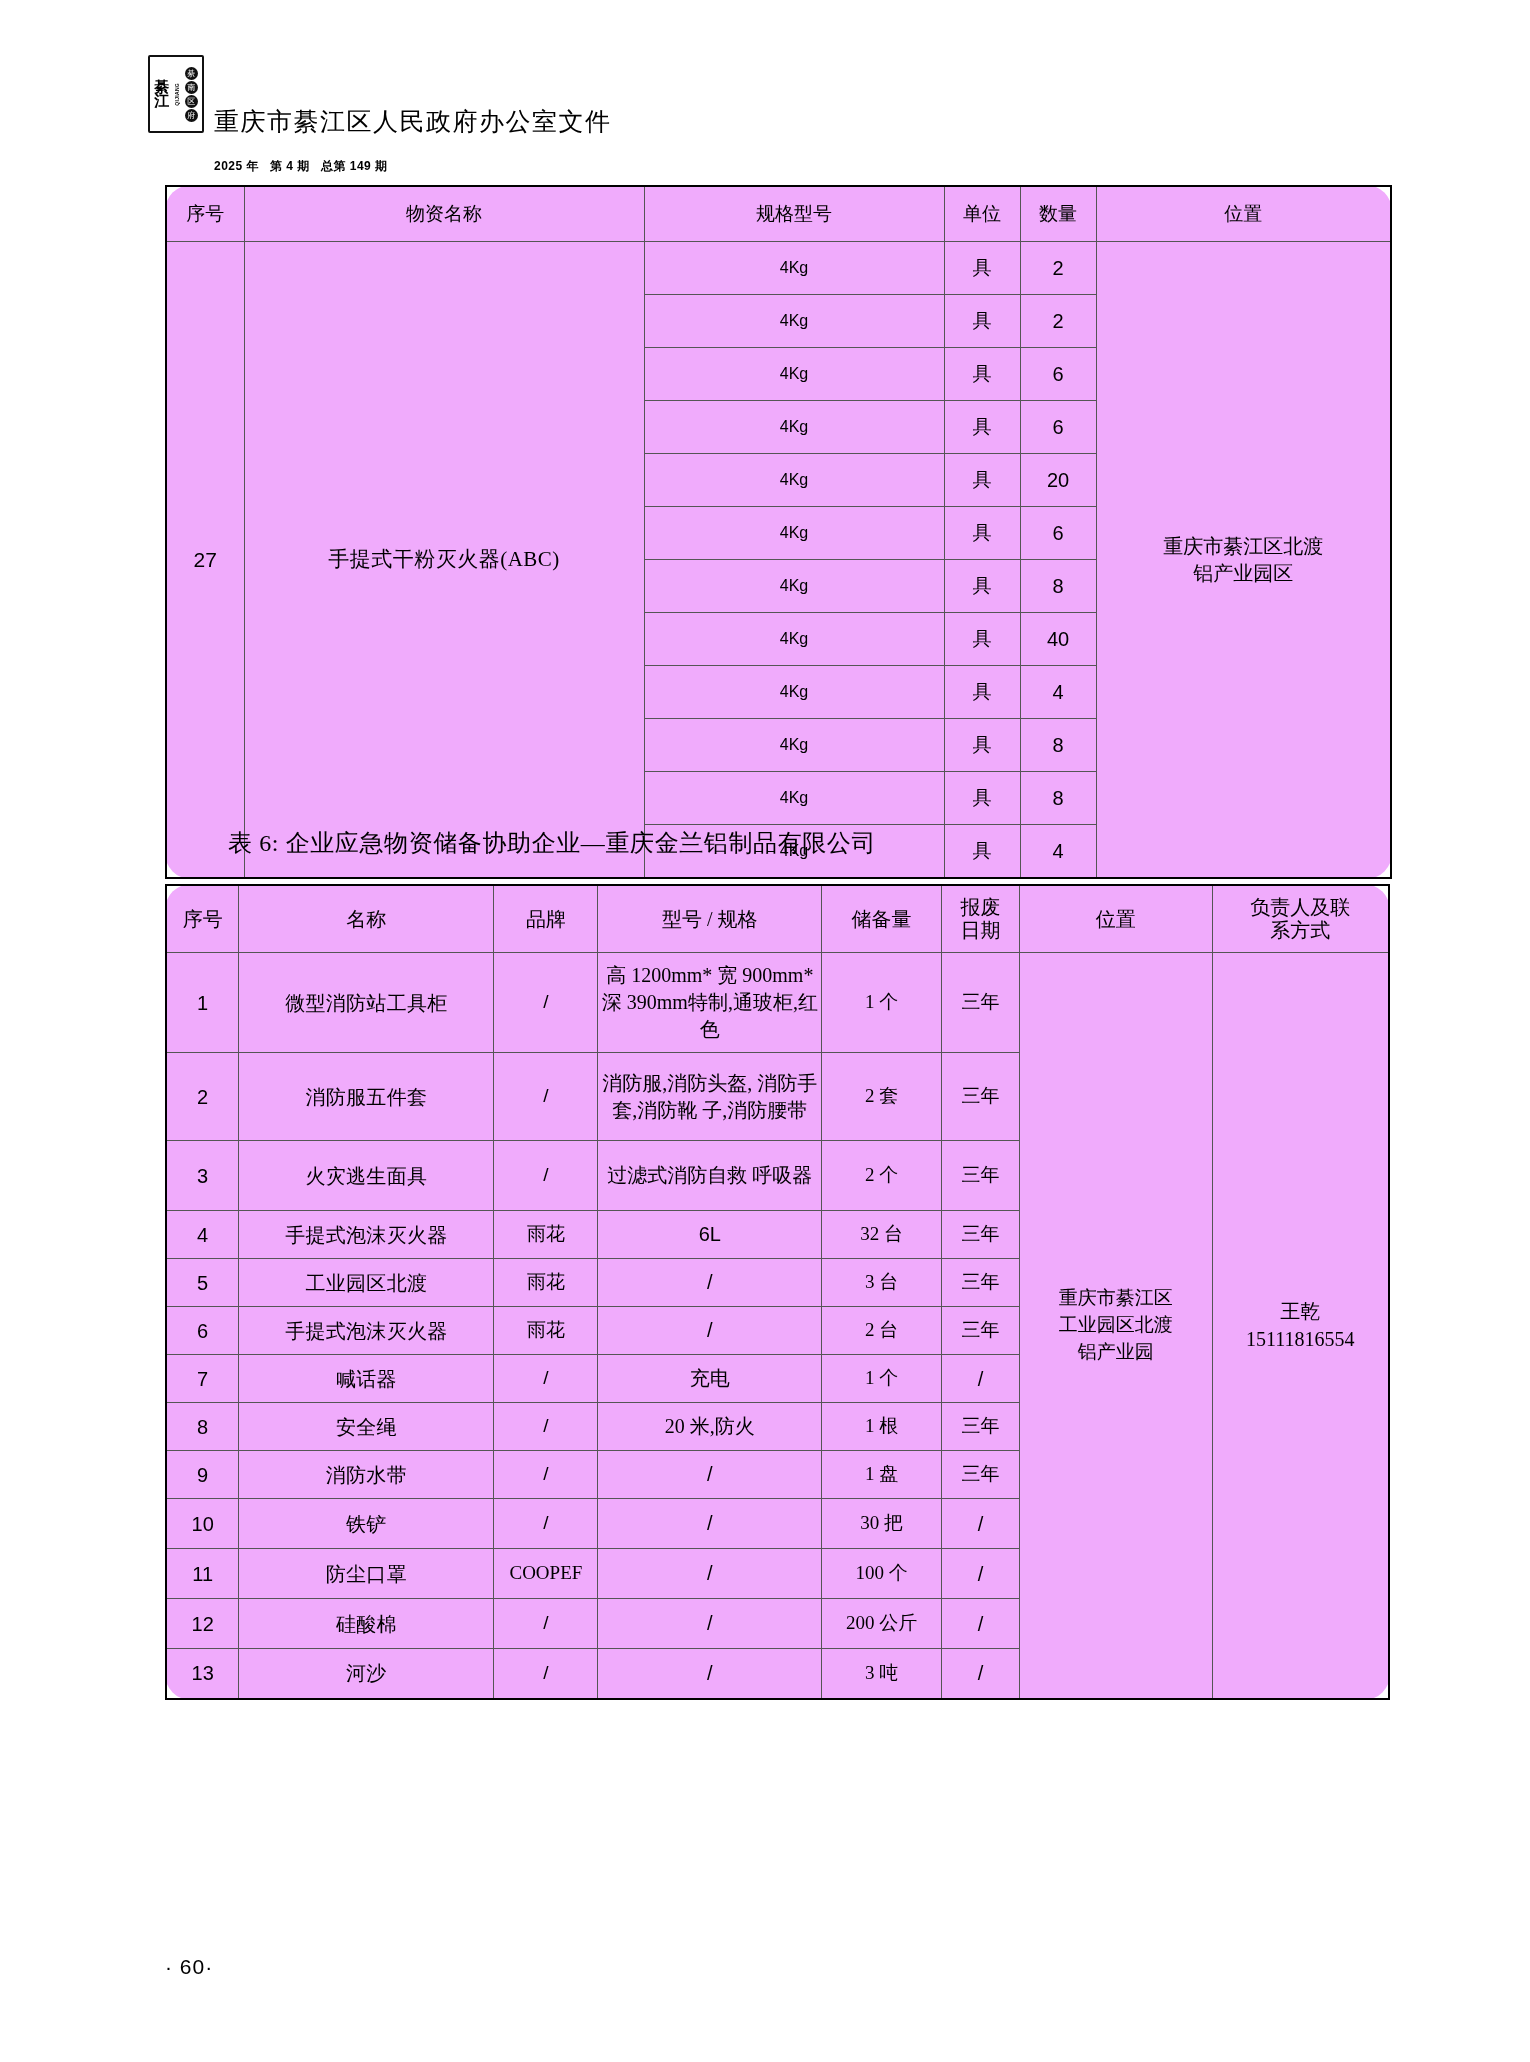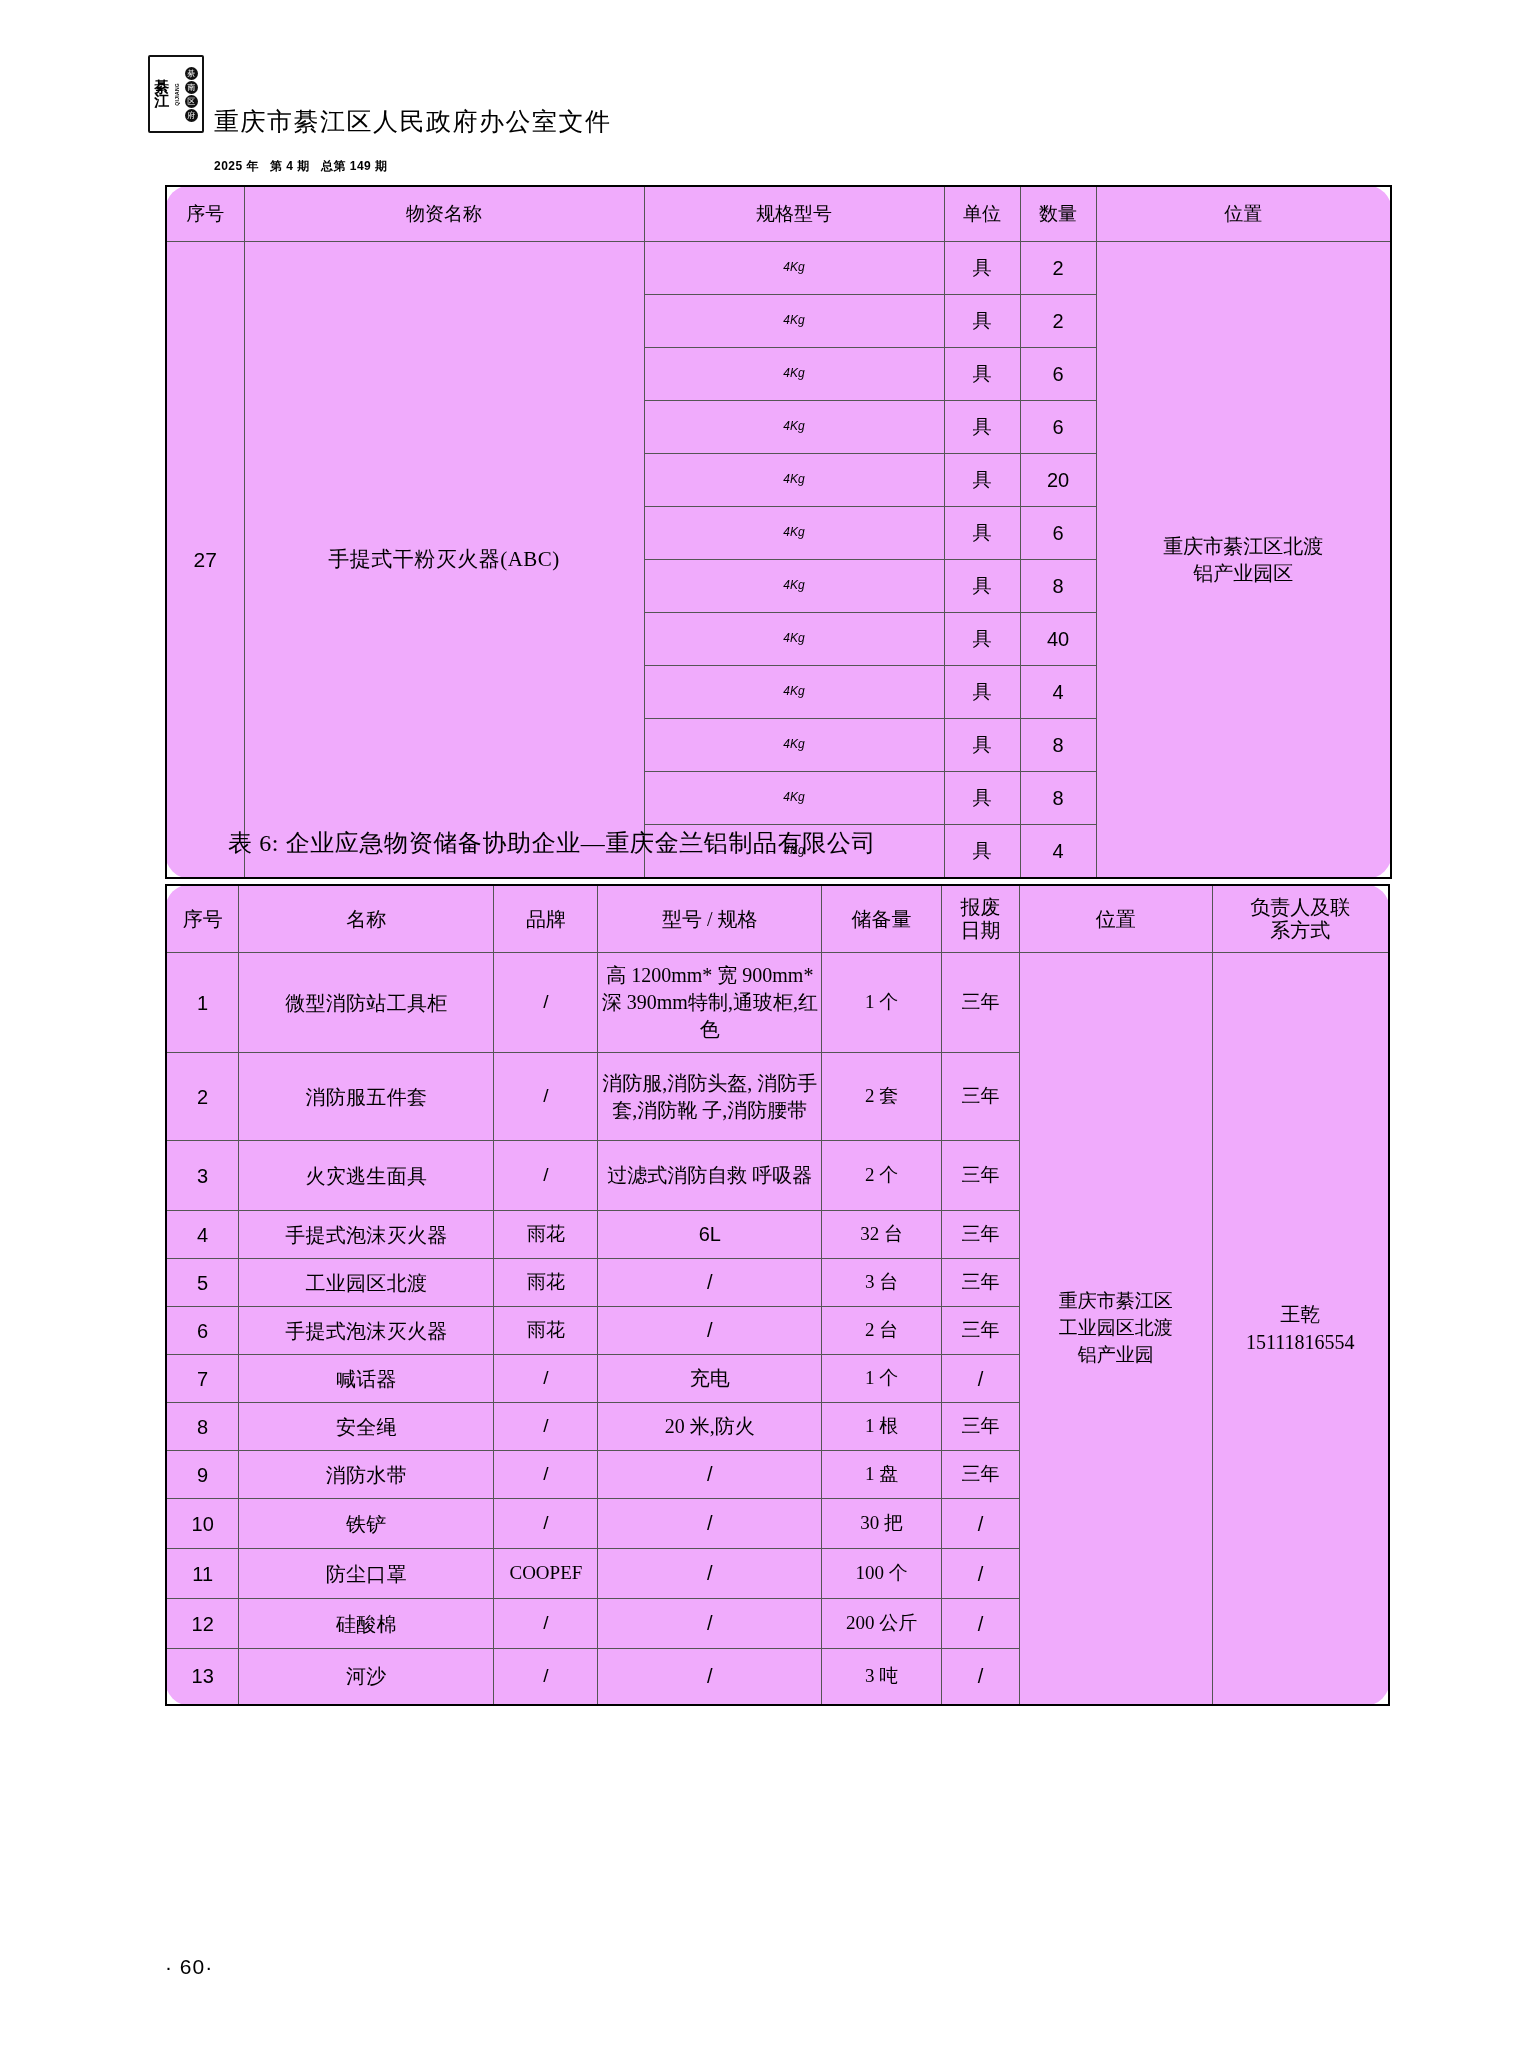--- a/index.html
+++ b/index.html
@@ -156,21 +156,21 @@
   }
   #table1 { width: 100%; }
   #table1 td { height: 48px; }
   #table1 tr.hdr td { height: 50px; }
   #table1 .c-seq   { width: 78px; }
   #table1 .c-name  { width: 400px; }
   #table1 .c-spec  { width: 300px; }
   #table1 .c-unit  { width: 76px; }
   #table1 .c-qty   { width: 76px; }
   #table1 .c-loc   { width: 295px; }
-  #table1 .spec-cell { font-family: "Liberation Sans","DejaVu Sans",sans-serif; font-size: 12px; font-style: italic; }
+  #table1 .spec-cell { font-family: "Liberation Sans","DejaVu Sans",sans-serif; font-size: 16px; }
   #table1 .qty-cell { font-family: "Liberation Sans","DejaVu Sans",sans-serif; font-size: 20px; }
   #table1 .name-cell { font-size: 21px; letter-spacing: 0.5px; }
   #table1 .seq-cell { font-family: "Liberation Sans","DejaVu Sans",sans-serif; font-size: 21px; }
   #table1 .loc-cell { font-size: 20px; line-height: 1.35; }
 
   
   #caption6 {
     position: absolute;
     left: 228px;
     top: 827px;
@@ -471,21 +471,21 @@
             <td class="slash">/</td>
           </tr>
           <tr style="height: 50px;">
             <td class="seq-cell">12</td>
             <td class="name-cell">硅酸棉</td>
             <td class="brand-cell slash">/</td>
             <td class="spec-cell slash">/</td>
             <td class="stock-cell">200 公斤</td>
             <td class="slash">/</td>
           </tr>
-          <tr style="height: 56px;">
+          <tr style="height: 50px;">
             <td class="seq-cell">13</td>
             <td class="name-cell">河沙</td>
             <td class="brand-cell slash">/</td>
             <td class="spec-cell slash">/</td>
             <td class="stock-cell">3 吨</td>
             <td class="slash">/</td>
           </tr>
         </tbody>
     </table>
   </div>

